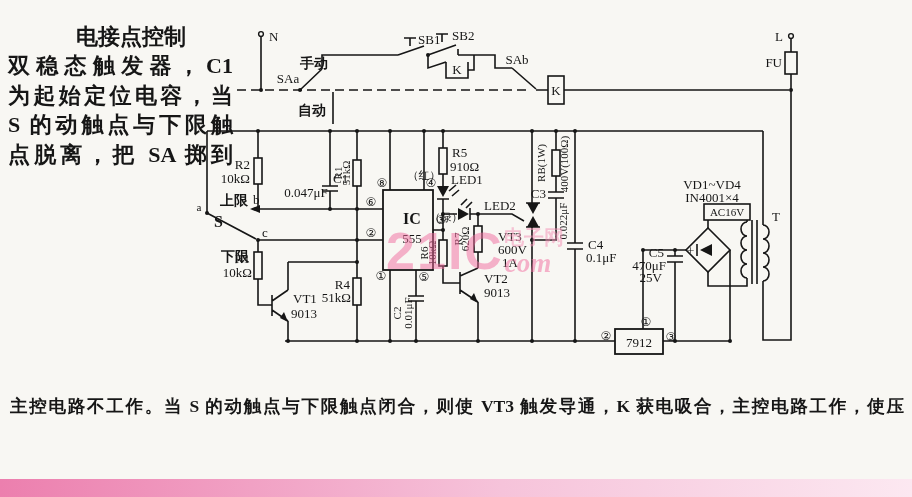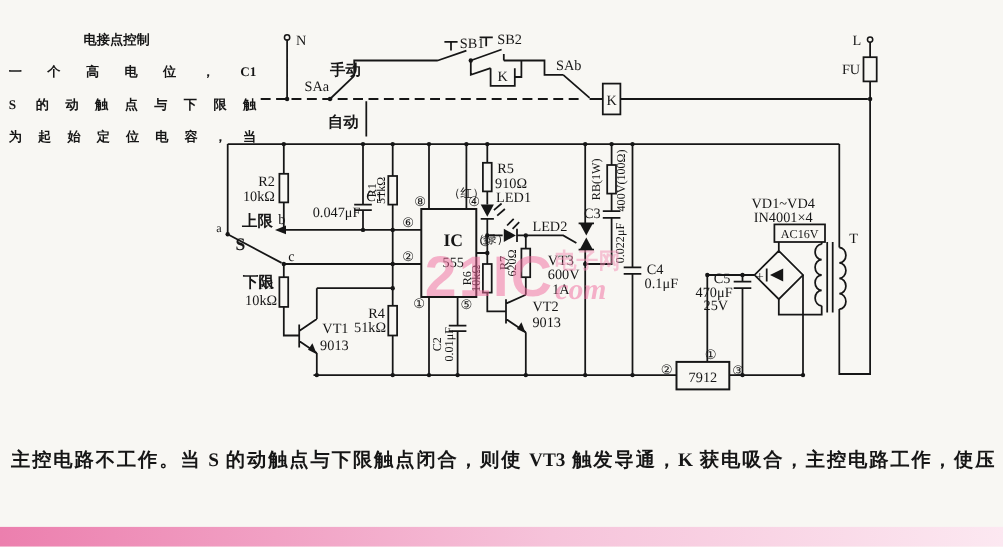--- a/index.html
+++ b/index.html
@@ -1,44 +1,45 @@
 <!DOCTYPE html>
 <html><head>
 <meta charset="utf-8">
 <style>
   html,body{margin:0;padding:0;}
   .page{position:relative;width:912px;height:497px;background:#f8f7f3;overflow:hidden;
         font-family:"Liberation Serif",serif;color:#161616;}
-  .leftcol{position:absolute;left:8px;top:22px;width:225px;font-size:12px;font-weight:700;
+  .leftcol{position:absolute;left:8px;top:22px;width:225px;font-size:22px;font-weight:700;
            line-height:29.4px;}
   .leftcol .t{padding-left:68px;}
   .leftcol .j{text-align:justify;text-align-last:justify;}
   .botpar{position:absolute;left:10px;top:391px;width:894px;font-size:17.5px;font-weight:700;
           line-height:30.6px;}
-  .botpar .j{text-align:justify;text-align-last:justify;margin-top:12px;}
+  .botpar .j{text-align:justify;text-align-last:justify;}
   svg{position:absolute;left:0;top:0;}
   svg text{font-family:"Liberation Serif",serif;font-size:13px;fill:#161616;}
   text.cn{font-weight:700;font-size:14px;}
   text.pin{font-family:"DejaVu Sans",sans-serif;font-size:12px;}
   text.sm{font-size:11px;}
   text.rot{font-size:11px;}
   text.big{font-size:16px;font-weight:700;}
   .banner{position:absolute;left:0;top:479px;width:912px;height:18px;
           background:linear-gradient(90deg,#ec7fae,#f6c3da 55%,#fce8f1);}
   .wm{opacity:.5;}
 </style>
 </head>
 <body>
 <div class="page">
 
   <div class="leftcol">
     <div class="t">电接点控制</div>
-    <div class="j">一个高电位，C1</div>
+    <div class="j">双稳态触发器，C1</div>
+    <div class="j">为起始定位电容，当</div>
     <div class="j">S 的动触点与下限触</div>
-    <div class="j">为起始定位电容，当</div>
+    <div class="j">点脱离，把 SA 掷到</div>
   </div>
 
   <div class="botpar">
     <div class="j">主控电路不工作。当 S 的动触点与下限触点闭合，则使 VT3 触发导通，K 获电吸合，主控电路工作，使压</div>
   </div>
 
   <svg width="912" height="497" viewBox="0 0 912 497">
     <g stroke="#161616" stroke-width="1.6" fill="none">
 
       <path d="M261,36 V90 M300,90 L322,69 M322,69 V55 H398

